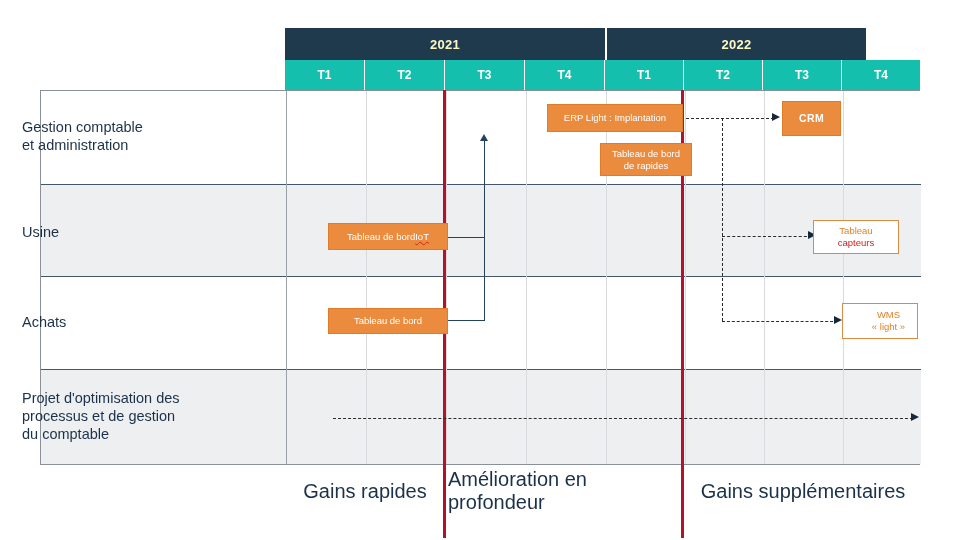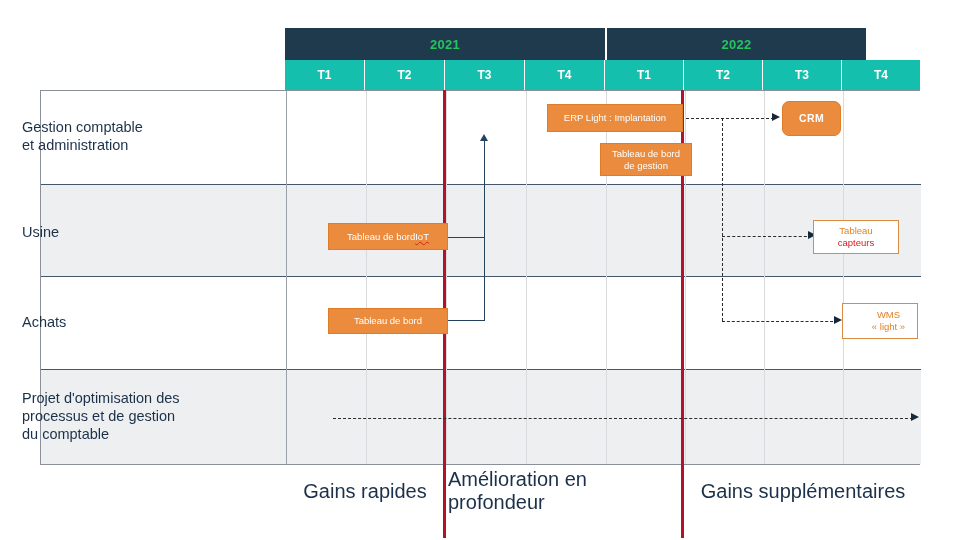--- a/index.html
+++ b/index.html
@@ -4,21 +4,21 @@
 <style>
   html,body{margin:0;padding:0;}
   body{
     width:960px;height:540px;background:#ffffff;
     font-family:"Liberation Sans", sans-serif;
     overflow:hidden;position:relative;
   }
   #root{position:absolute;inset:0;}
   .year-cell{
     position:absolute;top:28px;height:32px;
-    background:#203a4d;color:#22c55e;
+    background:#203a4d;color:#fef9c3;
     font-size:13px;font-weight:bold;
     display:flex;align-items:center;justify-content:center;
     letter-spacing:.3px;
   }
   .year-sep{position:absolute;top:28px;height:32px;width:2px;background:#ffffff;}
   .q-cell{
     position:absolute;top:60px;height:30px;
     background:#14bfae;color:#ffffff;
     font-size:12px;font-weight:bold;
     display:flex;align-items:center;justify-content:center;
@@ -48,21 +48,21 @@
 
   
   .task{
     position:absolute;box-sizing:border-box;
     display:flex;align-items:center;justify-content:center;text-align:center;
     font-size:9.5px;line-height:1.25;
   }
   .task.filled{
     background:#ea8b3d;border:1px solid #e07b27;color:#ffffff;
   }
-  .task.filled.bold{font-weight:bold;font-size:10.5px;letter-spacing:.4px;border-radius:7px;}
+  .task.filled.bold{font-weight:bold;font-size:10.5px;letter-spacing:.4px;}
   .task.outlined{
     background:#ffffff;border:1px solid #d98c43;color:#e2801f;
   }
   .misspelled{
     text-decoration:underline;
     text-decoration-style:wavy;
     text-decoration-color:#d02020;
     text-decoration-thickness:1px;
   }
   .red-word{color:#d42020;}
@@ -182,21 +182,21 @@
   <div class="h-dash" style="left:333px;top:418px;width:580px;"></div>
   <div class="arrow-right" style="left:911px;top:413px;"></div>
 
 
   <div class="task filled" style="left:547px;top:104px;width:136px;height:28px;">
     <span>ERP Light : Implantation</span>
   </div>
 
   <div class="task filled" style="left:600px;top:143px;width:92px;height:33px;flex-direction:column;">
     <span>Tableau de bord</span>
-    <span>de gestion</span>
+    <span>de rapides</span>
   </div>
 
   <div class="task filled bold" style="left:782px;top:101px;width:59px;height:35px;">
     <span>CRM</span>
   </div>
 
   <div class="task filled" style="left:328px;top:223px;width:120px;height:27px;">
     <span>Tableau de bord </span>
       <span class="misspelled">IoT</span>
   </div>

